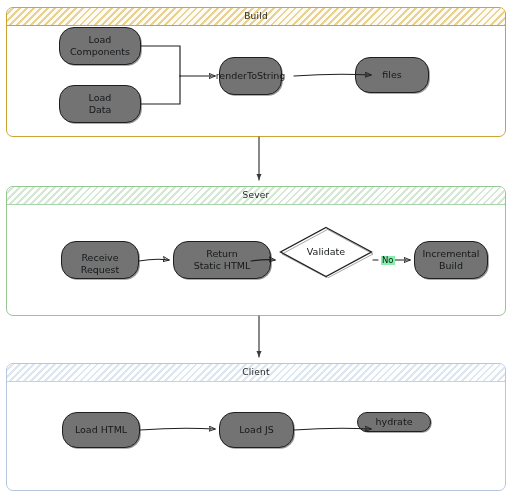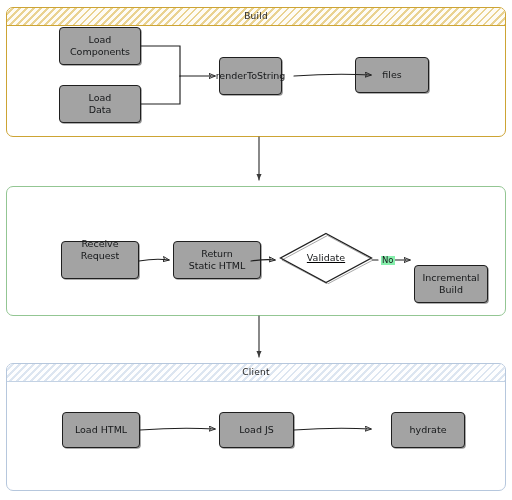--- a/index.html
+++ b/index.html
@@ -101,30 +101,30 @@
         rgba(255,255,255,0.92) 3px,
         rgba(182,199,221,0.32) 3px,
         rgba(182,199,221,0.32) 5px);
   }
 
   
   .node {
     position: absolute;
     box-sizing: border-box;
     border: 1.2px solid #1f1f1f;
-    border-radius: 4px;
-    background: #a3a3a3;
+    border-radius: 15px;
+    background: #737373;
     display: flex;
     align-items: center;
     justify-content: center;
     text-align: center;
     color: #16181a;
     font-size: 9.5px;
     line-height: 12px;
-    padding: 16px 3px;
+    padding: 2px 3px;
     box-shadow: 1.2px 1.2px 0 -0.4px rgba(60,60,60,.55);
   }
   .node span { display: block; white-space: pre-line; }
 
   .node.overflow span { white-space: nowrap; }
 
   
   .diamond {
     position: absolute;
     display: flex;
@@ -183,42 +183,45 @@
 
   <div class="node overflow" id="node-render-to-string" style="left:219px; top:57px; width:63px; height:38px;">
     <span>renderToString</span>
   </div>
 
   <div class="node" id="node-files" style="left:355px; top:57px; width:74px; height:36px;">
     <span>files</span>
   </div>
 
   <div class="group" id="group-sever">
+    <div class="group-header">
+      <span class="group-title">Sever</span>
+    </div>
     <div class="group-body"></div>
   </div>
 
   <div class="node" id="node-receive-request" style="left:61px; top:241px; width:78px; height:38px;align-items:flex-end;">
     <span>Receive
 Request</span>
   </div>
 
-  <div class="node" id="node-return-static-html" style="left:173px; top:241px; width:88px; height:38px;">
+  <div class="node" id="node-return-static-html" style="left:173px; top:241px; width:98px; height:38px;">
     <span>Return
 Static HTML</span>
   </div>
 
-  <div class="diamond" id="node-validate" style="left:279px; top:232px; width:94px; height:52px;text-decoration:underline;">
+  <div class="diamond" id="node-validate" style="left:279px; top:226px; width:94px; height:52px;">
     <svg class="dshape" viewBox="0 0 94 52" preserveAspectRatio="none">
       <polygon points="47,1.5 92.5,26 47,50.5 1.5,26" fill="#ffffff" stroke="#1f1f1f" stroke-width="1.3"></polygon>
       <polygon points="48.5,3.5 94,28 48.5,52 3,28" fill="none" stroke="rgba(60,60,60,.45)" stroke-width="1"></polygon>
     </svg>
     <span class="dlabel">Validate</span>
   </div>
 
-  <div class="node" id="node-incremental-build" style="left:414px; top:241px; width:74px; height:38px;margin-top:24px;">
+  <div class="node" id="node-incremental-build" style="left:414px; top:241px; width:74px; height:38px;">
     <span>Incremental
 Build</span>
   </div>
 
   <span class="edge-label" id="label-validate-no" style="left:381px; top:256px;">No</span>
 
   <div class="group" id="group-client">
     <div class="group-header">
       <span class="group-title">Client</span>
     </div>
@@ -226,21 +229,21 @@
   </div>
 
   <div class="node" id="node-load-html" style="left:62px; top:412px; width:78px; height:36px;">
     <span>Load HTML</span>
   </div>
 
   <div class="node" id="node-load-js" style="left:219px; top:412px; width:75px; height:36px;">
     <span>Load JS</span>
   </div>
 
-  <div class="node" id="node-hydrate" style="left:391px; top:412px; width:74px; height:36px;">
+  <div class="node" id="node-hydrate" style="left:357px; top:412px; width:74px; height:20px;">
     <span>hydrate</span>
   </div>
 
   <svg class="edge-layer" viewBox="0 0 512 500">
     <defs>
       <marker id="arrow" markerWidth="7" markerHeight="7" refX="6" refY="3" orient="auto" markerUnits="userSpaceOnUse">
         <path d="M0,0.4 L6.4,3 L0,5.6 L1.4,3 Z" fill="none" stroke="#1f1f1f" stroke-width="0.9"></path>
       </marker>
       <marker id="arrow-solid" markerWidth="8" markerHeight="8" refX="6.5" refY="3.2" orient="auto" markerUnits="userSpaceOnUse">
         <path d="M0.4,0.6 L6.6,3.2 L0.4,5.8 Z" fill="#3a3a3a"></path>

